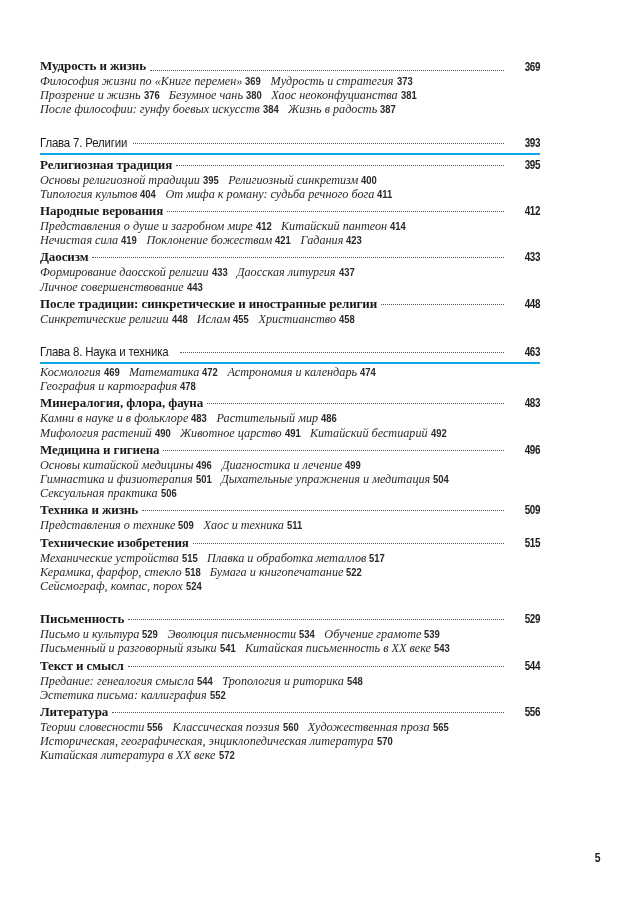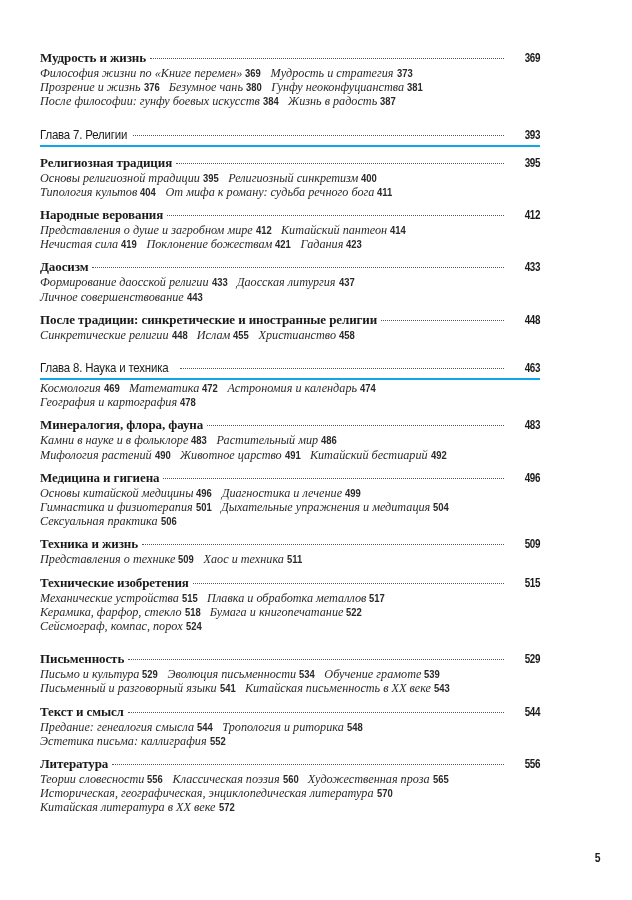--- a/index.html
+++ b/index.html
@@ -15,21 +15,21 @@
     flex: 1; margin: 0 6px 0 4px; height: 1px;
     border-bottom: 1px dotted #555;
     transform: translateY(-3px);
   }
   .row .pg {
     width: 22px; text-align: right; flex: none;
     font-family: "Liberation Sans", "DejaVu Sans", sans-serif;
     font-weight: bold; font-size: 12px; letter-spacing: -0.5px;
     transform: scaleX(0.82); transform-origin: right center;
   }
-  .section-row { margin-top: 8px; }
+  .section-row { margin-top: 2px; }
   .section-row .title { font-weight: bold; font-size: 13px; letter-spacing: -0.1px; }
   .section-row .leader { margin-right: 14px; }
   .chapter { margin-top: 18px; }
   .chapter:first-child { margin-top: 0; }
   .chapter-row .title {
     font-family: "Liberation Sans", "DejaVu Sans", sans-serif;
     font-size: 13px; letter-spacing: -0.2px;
     transform: scaleX(0.88); transform-origin: left center;
   }
   .chapter-row .leader { margin-left: -6px; margin-right: 14px; }
@@ -38,40 +38,40 @@
     font-style: italic; font-size: 12.2px; line-height: 14.2px;
     color: #2a2a2a;
   }
   .sub .item { white-space: nowrap; margin-right: 9px; }
   .sub .item .n {
     font-style: normal; font-weight: bold;
     font-family: "Liberation Sans", "DejaVu Sans", sans-serif;
     font-size: 11.5px; display: inline-block; transform: scaleX(0.82);
     transform-origin: left center; margin-right: -3px;
   }
-  .first-section { margin-top: 4px; }
+  .first-section { margin-top: 12px; align-items: flex-end; }
   .page-number {
     position: absolute; left: 594px; top: 850px;
     font-family: "Liberation Sans", "DejaVu Sans", sans-serif;
     font-size: 13px; font-weight: bold; transform: scaleX(0.8);
   }
 </style>
 </head>
 <body>
 
 <div class="page" id="toc">
     <div class="chapter">
       <div class="row section-row first-section">
         <span class="title">Мудрость и жизнь</span>
         <span class="leader"></span>
         <span class="pg">369</span>
       </div>
       <div class="sub">
         <div class="sub-line"><span class="item"><span class="t">Философия жизни по «Книге перемен»</span> <span class="n">369</span></span><span class="item"><span class="t">Мудрость и стратегия</span> <span class="n">373</span></span></div>
-        <div class="sub-line"><span class="item"><span class="t">Прозрение и жизнь</span> <span class="n">376</span></span><span class="item"><span class="t">Безумное чань</span> <span class="n">380</span></span><span class="item"><span class="t">Гунфу неоконфуцианства</span> <span class="n">381</span></span></div>
+        <div class="sub-line"><span class="item"><span class="t">Прозрение и жизнь</span> <span class="n">376</span></span><span class="item"><span class="t">Безумное чань</span> <span class="n">380</span></span><span class="item"><span class="t">Хаос неоконфуцианства</span> <span class="n">381</span></span></div>
         <div class="sub-line"><span class="item"><span class="t">После философии: гунфу боевых искусств</span> <span class="n">384</span></span><span class="item"><span class="t">Жизнь в радость</span> <span class="n">387</span></span></div>
       </div>
     </div>
     <div class="chapter">
       <div class="row chapter-row">
         <span class="title">Глава 7. Религии</span>
         <span class="leader"></span>
         <span class="pg">393</span>
       </div>
       <div class="row section-row">

